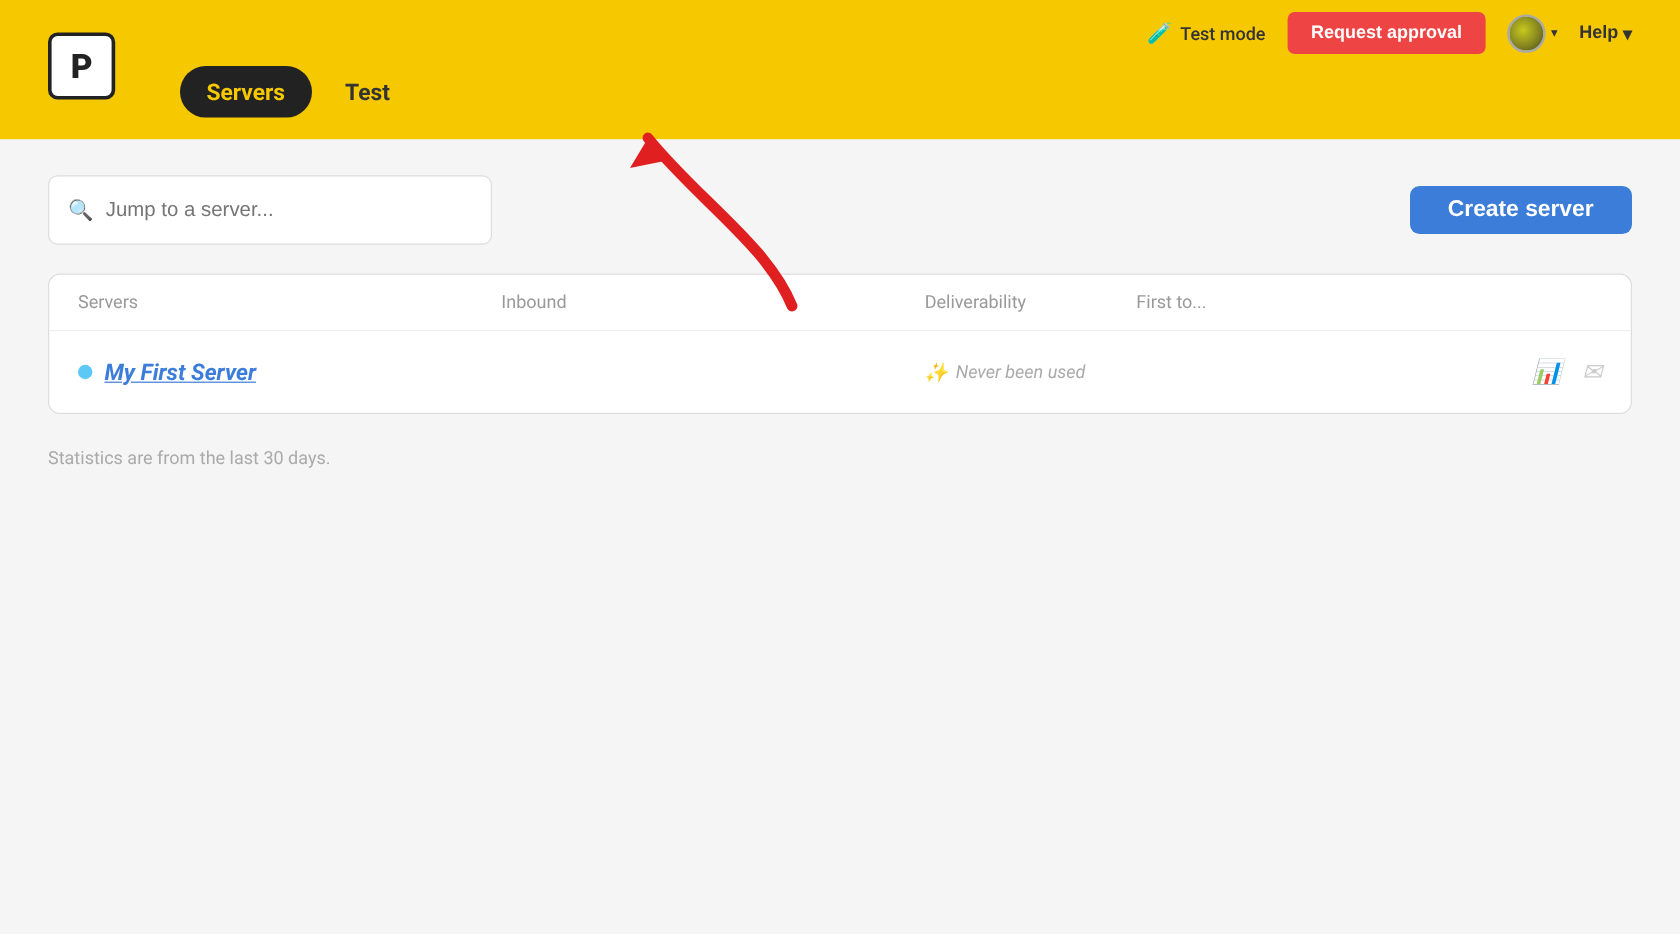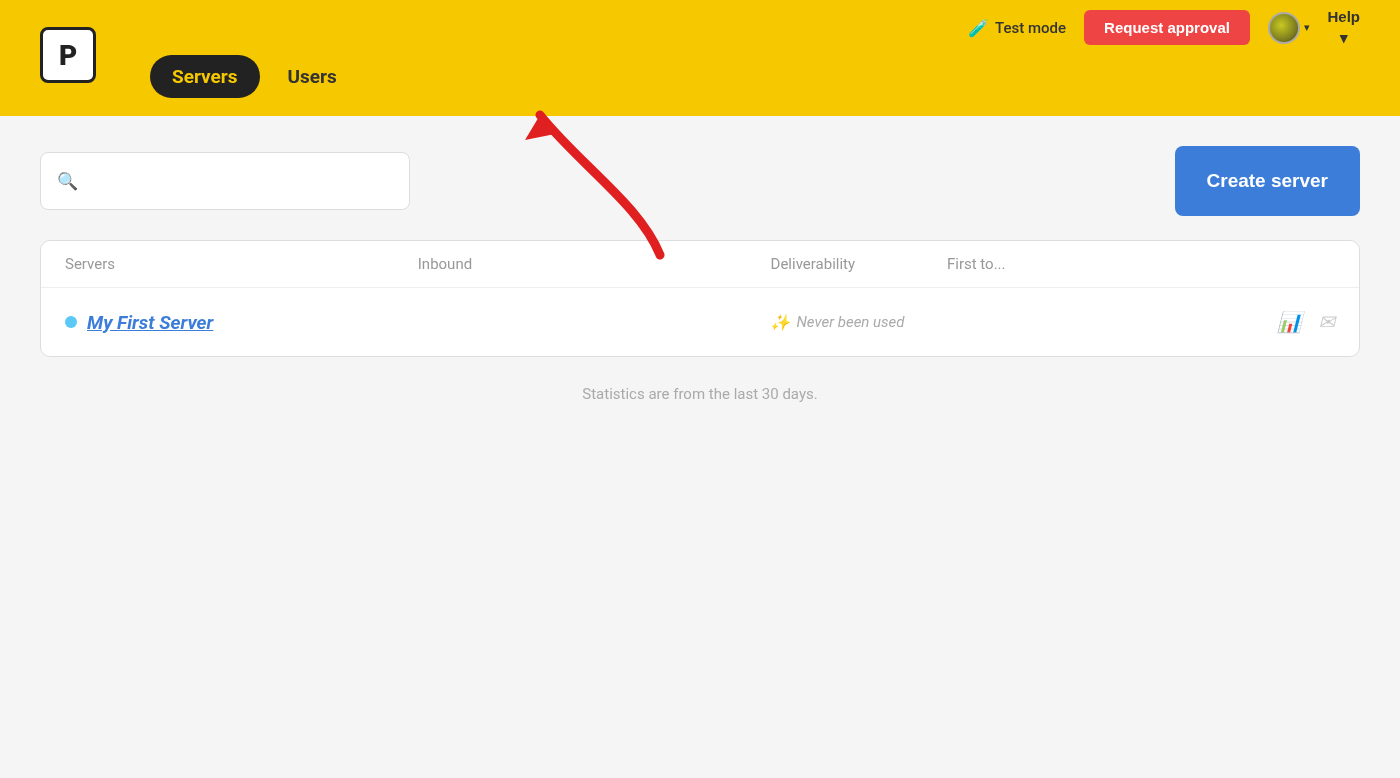--- a/index.html
+++ b/index.html
@@ -60,21 +60,20 @@
     .help-btn {
       font-size: 15px;
       font-weight: 600;
       color: #333;
       background: none;
       border: none;
       cursor: pointer;
       display: flex;
       align-items: center;
       gap: 4px;
-      flex-direction: column;
     }
 
     
     .nav-bar {
       background: #f5c800;
       padding: 0 40px 18px;
       display: flex;
       align-items: center;
       gap: 10px;
       position: relative;
@@ -162,21 +161,21 @@
       color: #bbb;
       width: 100%;
       background: transparent;
     }
     .create-server-btn {
       background: #3b7dd8;
       color: #fff;
       border: none;
       border-radius: 8px;
       padding: 0 32px;
-      height: 70px;
+      height: 40px;
       font-size: 19px;
       font-weight: 700;
       cursor: pointer;
       white-space: nowrap;
     }
 
     
     .servers-table {
       background: #fff;
       border: 1.5px solid #ddd;
@@ -244,21 +243,20 @@
       color: #ccc;
       font-size: 20px;
     }
     .email-icon {
       color: #ccc;
       font-size: 20px;
     }
 
     
     .stats-footnote {
-      text-align: center;
       color: #aaa;
       font-size: 15px;
       margin-top: 10px;
     }
   </style>
 </head>
 <body>
 
 <div class="top-bar">
   <div class="test-mode">
@@ -273,35 +271,36 @@
   <button class="help-btn">
     <span>Help</span>
     <span>▾</span>
   </button>
 </div>
 
 <div class="nav-bar">
   <div class="logo-box">P</div>
   <nav class="nav-links">
     <a class="nav-link active">Servers</a>
-    <a class="nav-link">Users</a>
+    <a class="nav-link">Test</a>
   </nav>
 
   <svg class="arrow-annotation" viewBox="0 0 240 200" xmlns="http://www.w3.org/2000/svg">
     <path d="M 180 170 C 160 120, 100 80, 60 30" stroke="#e02020" stroke-width="9" fill="none" stroke-linecap="round" stroke-linejoin="round"></path>
 
     <polygon points="60,30 45,55 80,48" fill="#e02020"></polygon>
   </svg>
 </div>
 
 <div class="main-content">
 
   <div class="search-create-row">
     <div class="search-box">
       <span class="search-icon">🔍</span>
+      <input class="search-input" type="text" placeholder="Jump to a server..." style="">
     </div>
     <button class="create-server-btn">Create server</button>
   </div>
 
   <div class="servers-table">
     <div class="table-header">
       <div class="table-header-cell">Servers</div>
       <div class="table-header-cell">Inbound</div>
       <div class="table-header-cell">Deliverability</div>
       <div class="table-header-cell">First to...</div>

